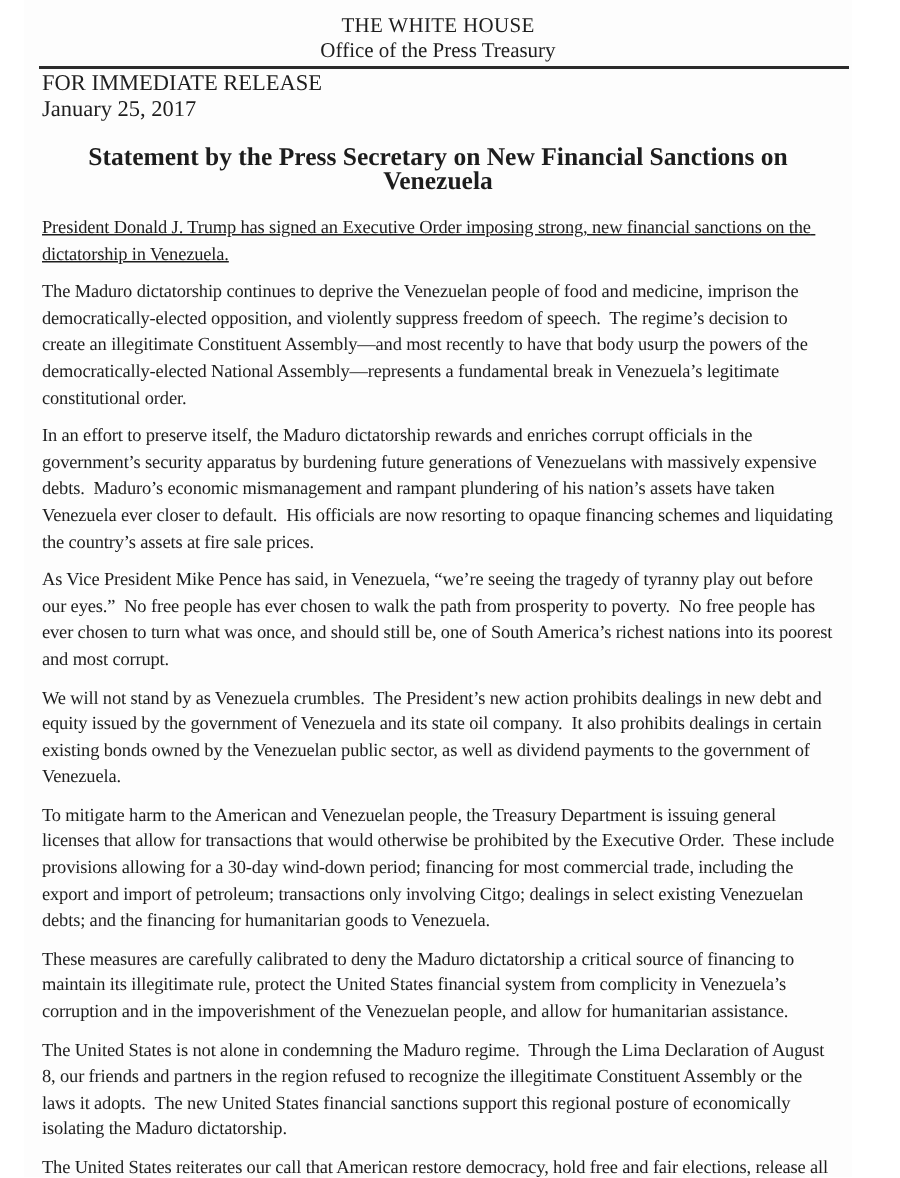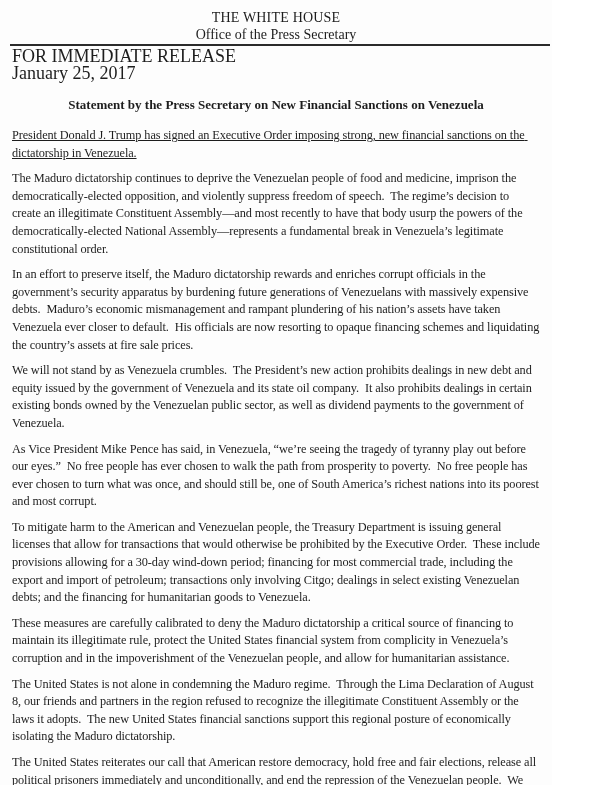--- a/index.html
+++ b/index.html
@@ -9,43 +9,44 @@
   }
   .page {
     position: relative;
     width: 552px;
     height: 785px;
     background: #fdfdfd;
     color: #1d1d1d;
     font-family: "Liberation Serif", "DejaVu Serif", serif;
     overflow: hidden;
     box-sizing: border-box;
+    margin-left: 16px;
   }
   .letterhead {
     text-align: center;
     padding-top: 9px;
     font-size: 14px;
     line-height: 17px;
   }
   .letterhead .org { letter-spacing: 0.2px; }
   .rule {
     border: 0;
     border-top: 2px solid #2b2b2b;
     margin: 1px 2px 0 10px;
     height: 0;
   }
   .release-block {
     margin: 2px 12px 0 12px;
-    font-size: 18px;
+    font-size: 15px;
     line-height: 17px;
   }
   .title {
     text-align: center;
     font-weight: bold;
-    font-size: 13px;
+    font-size: 17px;
     margin: 15px 12px 0 12px;
     line-height: 16px;
   }
   .bodytext {
     margin: 0 12px;
     font-size: 12.3px;
     line-height: 17.6px;
     letter-spacing: -0.1px;
   }
   .bodytext p {
@@ -67,38 +68,38 @@
     letter-spacing: 1px;
   }
 </style>
 </head>
 <body>
 
 <div class="page">
 
   <div class="letterhead">
     <div class="org">THE WHITE HOUSE</div>
-    <div class="office">Office of the Press Secretary</div>
+    <div class="office">Office of the Press Treasury</div>
   </div>
 
   <div class="rule"></div>
 
   <div class="release-block">
     <div>FOR IMMEDIATE RELEASE</div>
     <div>January 25, 2017</div>
   </div>
 
   <h1 class="title">Statement by the Press Secretary on New Financial Sanctions on Venezuela</h1>
 
   <div class="bodytext">
     <p>President Donald J. Trump has signed an Executive Order imposing strong, new financial sanctions on the dictatorship in Venezuela.</p>
     <p>The Maduro dictatorship continues to deprive the Venezuelan people of food and medicine, imprison the democratically-elected opposition, and violently suppress freedom of speech.  The regime’s decision to create an illegitimate Constituent Assembly—and most recently to have that body usurp the powers of the democratically-elected National Assembly—represents a fundamental break in Venezuela’s legitimate constitutional order.</p>
     <p>In an effort to preserve itself, the Maduro dictatorship rewards and enriches corrupt officials in the government’s security apparatus by burdening future generations of Venezuelans with massively expensive debts.  Maduro’s economic mismanagement and rampant plundering of his nation’s assets have taken Venezuela ever closer to default.  His officials are now resorting to opaque financing schemes and liquidating the country’s assets at fire sale prices.</p>
+    <p>As Vice President Mike Pence has said, in Venezuela, “we’re seeing the tragedy of tyranny play out before our eyes.”  No free people has ever chosen to walk the path from prosperity to poverty.  No free people has ever chosen to turn what was once, and should still be, one of South America’s richest nations into its poorest and most corrupt.</p>
     <p>We will not stand by as Venezuela crumbles.  The President’s new action prohibits dealings in new debt and equity issued by the government of Venezuela and its state oil company.  It also prohibits dealings in certain existing bonds owned by the Venezuelan public sector, as well as dividend payments to the government of Venezuela.</p>
-    <p>As Vice President Mike Pence has said, in Venezuela, “we’re seeing the tragedy of tyranny play out before our eyes.”  No free people has ever chosen to walk the path from prosperity to poverty.  No free people has ever chosen to turn what was once, and should still be, one of South America’s richest nations into its poorest and most corrupt.</p>
     <p>To mitigate harm to the American and Venezuelan people, the Treasury Department is issuing general licenses that allow for transactions that would otherwise be prohibited by the Executive Order.  These include provisions allowing for a 30-day wind-down period; financing for most commercial trade, including the export and import of petroleum; transactions only involving Citgo; dealings in select existing Venezuelan debts; and the financing for humanitarian goods to Venezuela.</p>
     <p>These measures are carefully calibrated to deny the Maduro dictatorship a critical source of financing to maintain its illegitimate rule, protect the United States financial system from complicity in Venezuela’s corruption and in the impoverishment of the Venezuelan people, and allow for humanitarian assistance.</p>
     <p>The United States is not alone in condemning the Maduro regime.  Through the Lima Declaration of August 8, our friends and partners in the region refused to recognize the illegitimate Constituent Assembly or the laws it adopts.  The new United States financial sanctions support this regional posture of economically isolating the Maduro dictatorship.</p>
     <p>The United States reiterates our call that American restore democracy, hold free and fair elections, release all political prisoners immediately and unconditionally, and end the repression of the Venezuelan people.  We continue to stand with the people of Venezuela during these trying times.</p>
   </div>
 
   <div class="end-mark">###</div>
 
   <div class="footer-dashes">-----</div>
 

